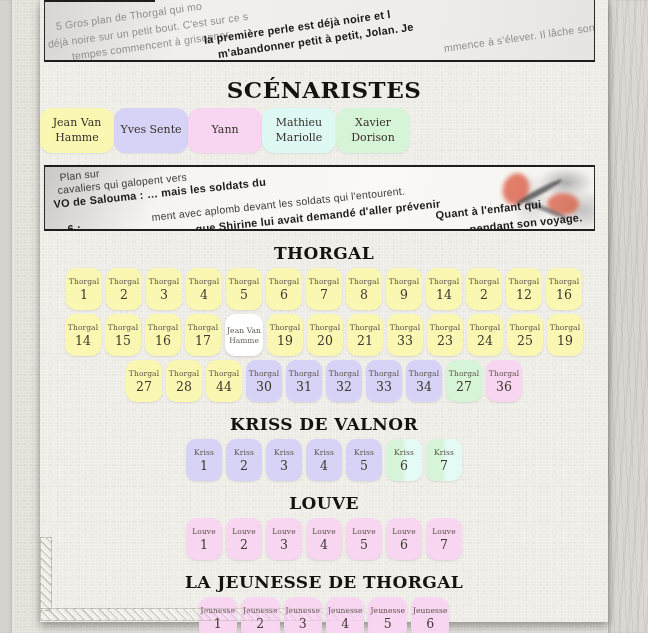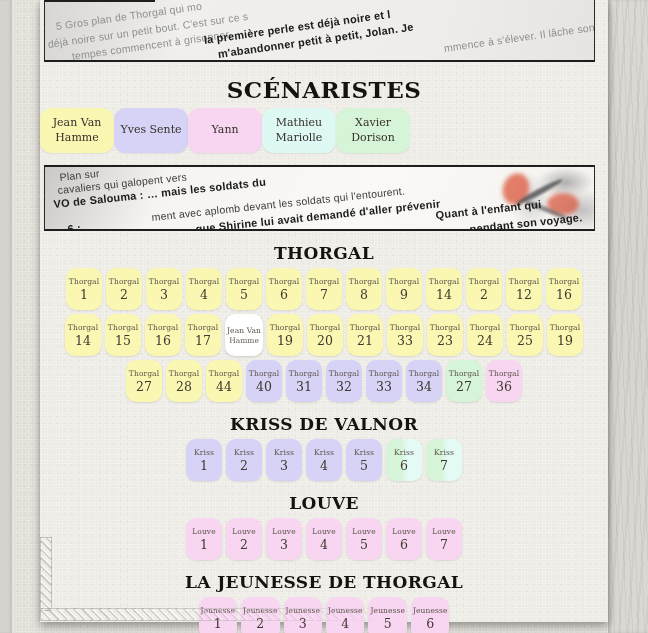--- a/index.html
+++ b/index.html
@@ -237,21 +237,21 @@
           <div class="tile" style="background: rgb(249, 247, 178);">
             <span class="tile-l1">Thorgal</span>
             <span class="tile-l2">28</span>
           </div>
           <div class="tile" style="background: rgb(249, 247, 178);">
             <span class="tile-l1">Thorgal</span>
             <span class="tile-l2">44</span>
           </div>
           <div class="tile" style="background: rgb(214, 211, 247);">
             <span class="tile-l1">Thorgal</span>
-            <span class="tile-l2">40</span>
+            <span class="tile-l2">30</span>
           </div>
           <div class="tile" style="background: rgb(214, 211, 247);">
             <span class="tile-l1">Thorgal</span>
             <span class="tile-l2">31</span>
           </div>
           <div class="tile" style="background: rgb(214, 211, 247);">
             <span class="tile-l1">Thorgal</span>
             <span class="tile-l2">32</span>
           </div>
           <div class="tile" style="background: rgb(214, 211, 247);">

